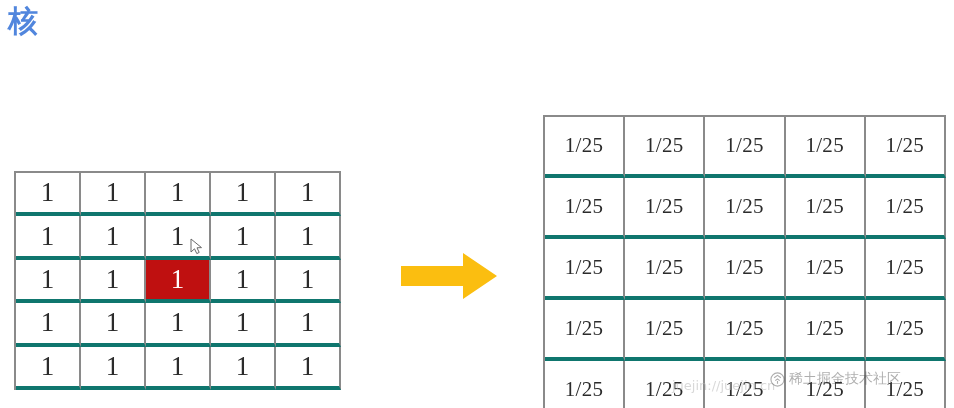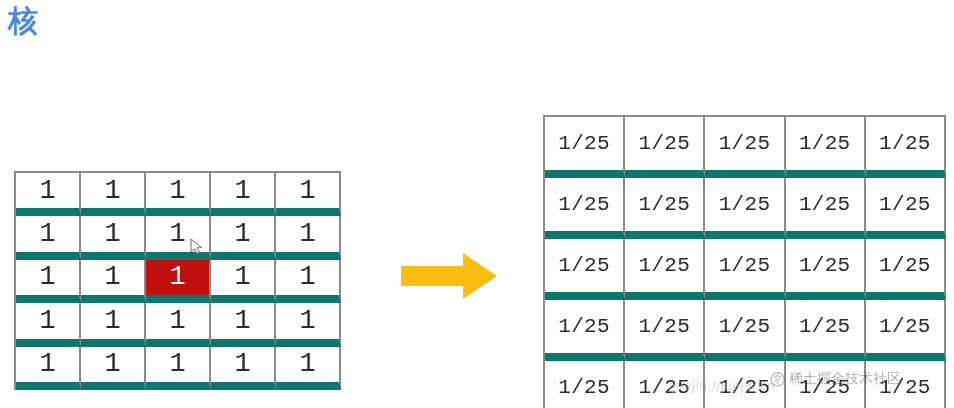--- a/index.html
+++ b/index.html
@@ -42,27 +42,27 @@
     position: absolute;
     display: grid;
     background: #ffffff;
     box-sizing: border-box;
     border-top: 2px solid #8a8a8a;
     border-left: 2px solid #8a8a8a;
   }
   .matrix .cell {
     box-sizing: border-box;
     border-right: 2px solid #8a8a8a;
-    border-bottom: 8px solid #0f766e;
+    border-bottom: 4px solid #0f766e;
     display: flex;
     align-items: center;
     justify-content: center;
     background: #ffffff;
     color: #2b2b2b;
-    font-family: Liberation Mono, monospace;
+    font-family: Liberation Serif, serif;
     user-select: none;
   }
 
   
   #ones-matrix {
     left: 14px;
     top: 171px;
     width: 327px;
     height: 219px;
     grid-template-columns: repeat(5, 1fr);

